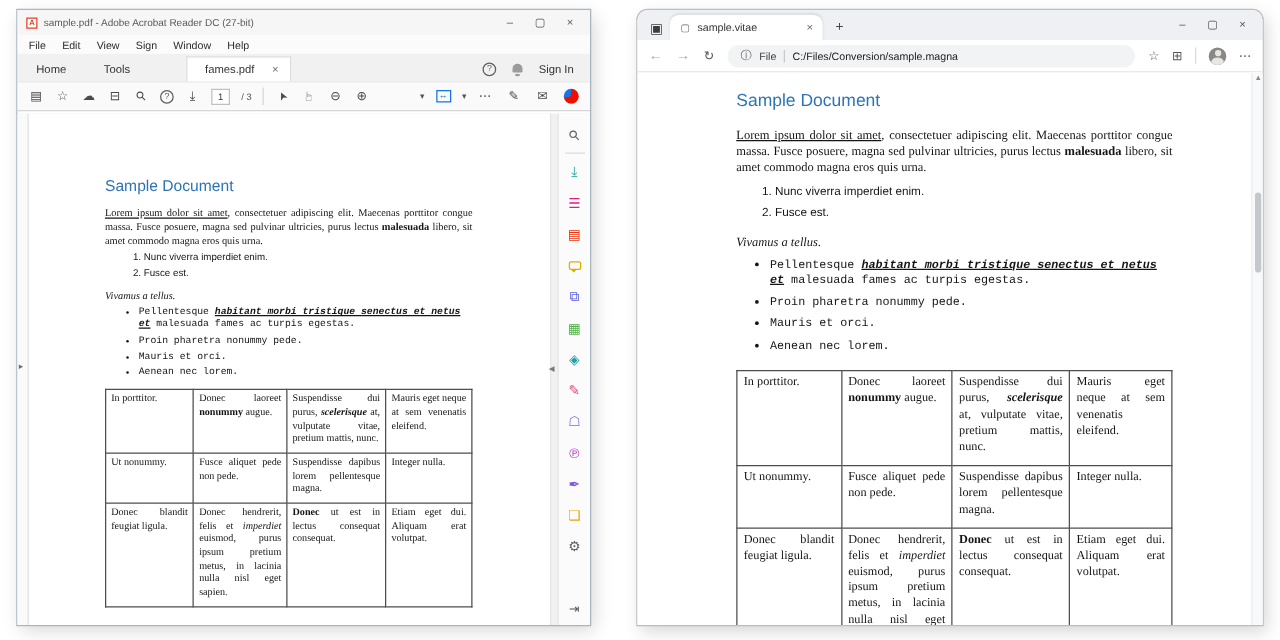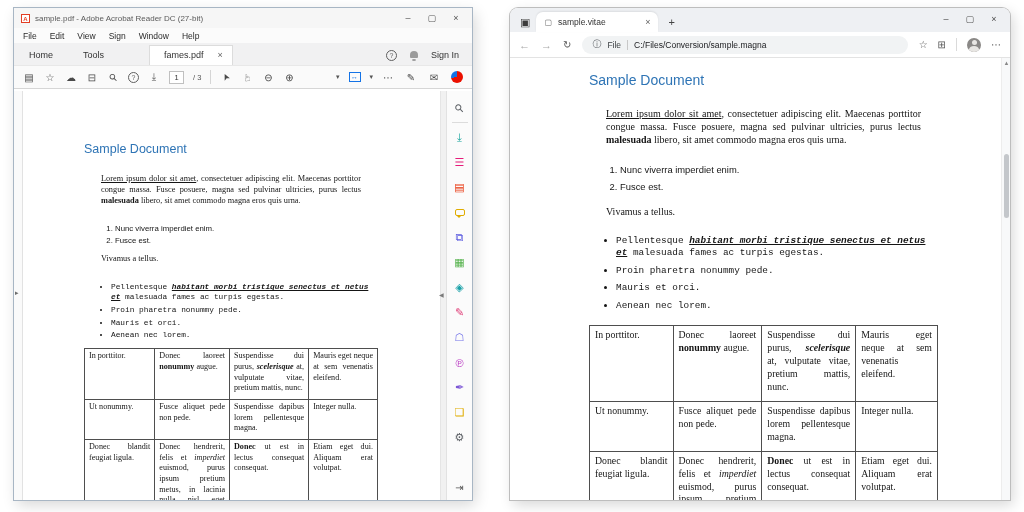--- a/index.html
+++ b/index.html
@@ -81,22 +81,22 @@
   .ed-scroll-up { position:absolute; top:2px; left:1.5px; font-size:6px; color:#888; }
   .ed-thumb { position:absolute; top:96px; left:2px; width:5px; height:64px; background:#c4c7cb; border-radius:3px; }
 
   
   .doc { color:#151515; }
   .acrobat .doc { padding:50px 62px 0 61px; font-size:8.3px; line-height:1.3; }
   .edge .doc { padding:13px 72px 0 79px; font-size:10px; line-height:1.33; }
   .doc-title { font-family:"Liberation Sans", sans-serif; color:#2e74b5; font-weight:400; margin:0 0 9px; }
   .acrobat .doc-title { font-size:12.5px; }
   .edge .doc-title { font-size:14px; margin-bottom:12px; }
-  .doc p { margin:17px; text-align:justify; font-family:"Liberation Serif", serif; }
-  .doc .vivamus { margin-top:8px; }
+  .doc p { margin:0; text-align:justify; font-family:"Liberation Serif", serif; }
+  .doc .vivamus { margin-top:8px;font-style:italic; }
   .edge .doc .vivamus { margin-top:11px; }
   .doc ol { margin:2px 0 7px; padding-left:31px; font-family:"Liberation Sans", sans-serif; list-style:decimal; }
   .doc ul { margin:2px 0 7px; padding-left:27px; font-family:Liberation Mono, monospace; list-style:disc; }
   .acrobat .doc ol, .acrobat .doc ul { font-size:7.8px; }
   .edge .doc ol, .edge .doc ul { font-size:9.4px; }
   .doc li { margin:2.5px 0; }
   .edge .doc li { margin:5px 0; }
   .doc table { width:100%; border-collapse:collapse; table-layout:fixed; font-family:"Liberation Serif", serif; margin:8px 0 7px; }
   .edge .doc table { margin:13px 0 9px; }
   .doc td { border:1px solid #4e4e4e; vertical-align:top; text-align:justify; padding:2px 4px 5px; line-height:1.32; }

